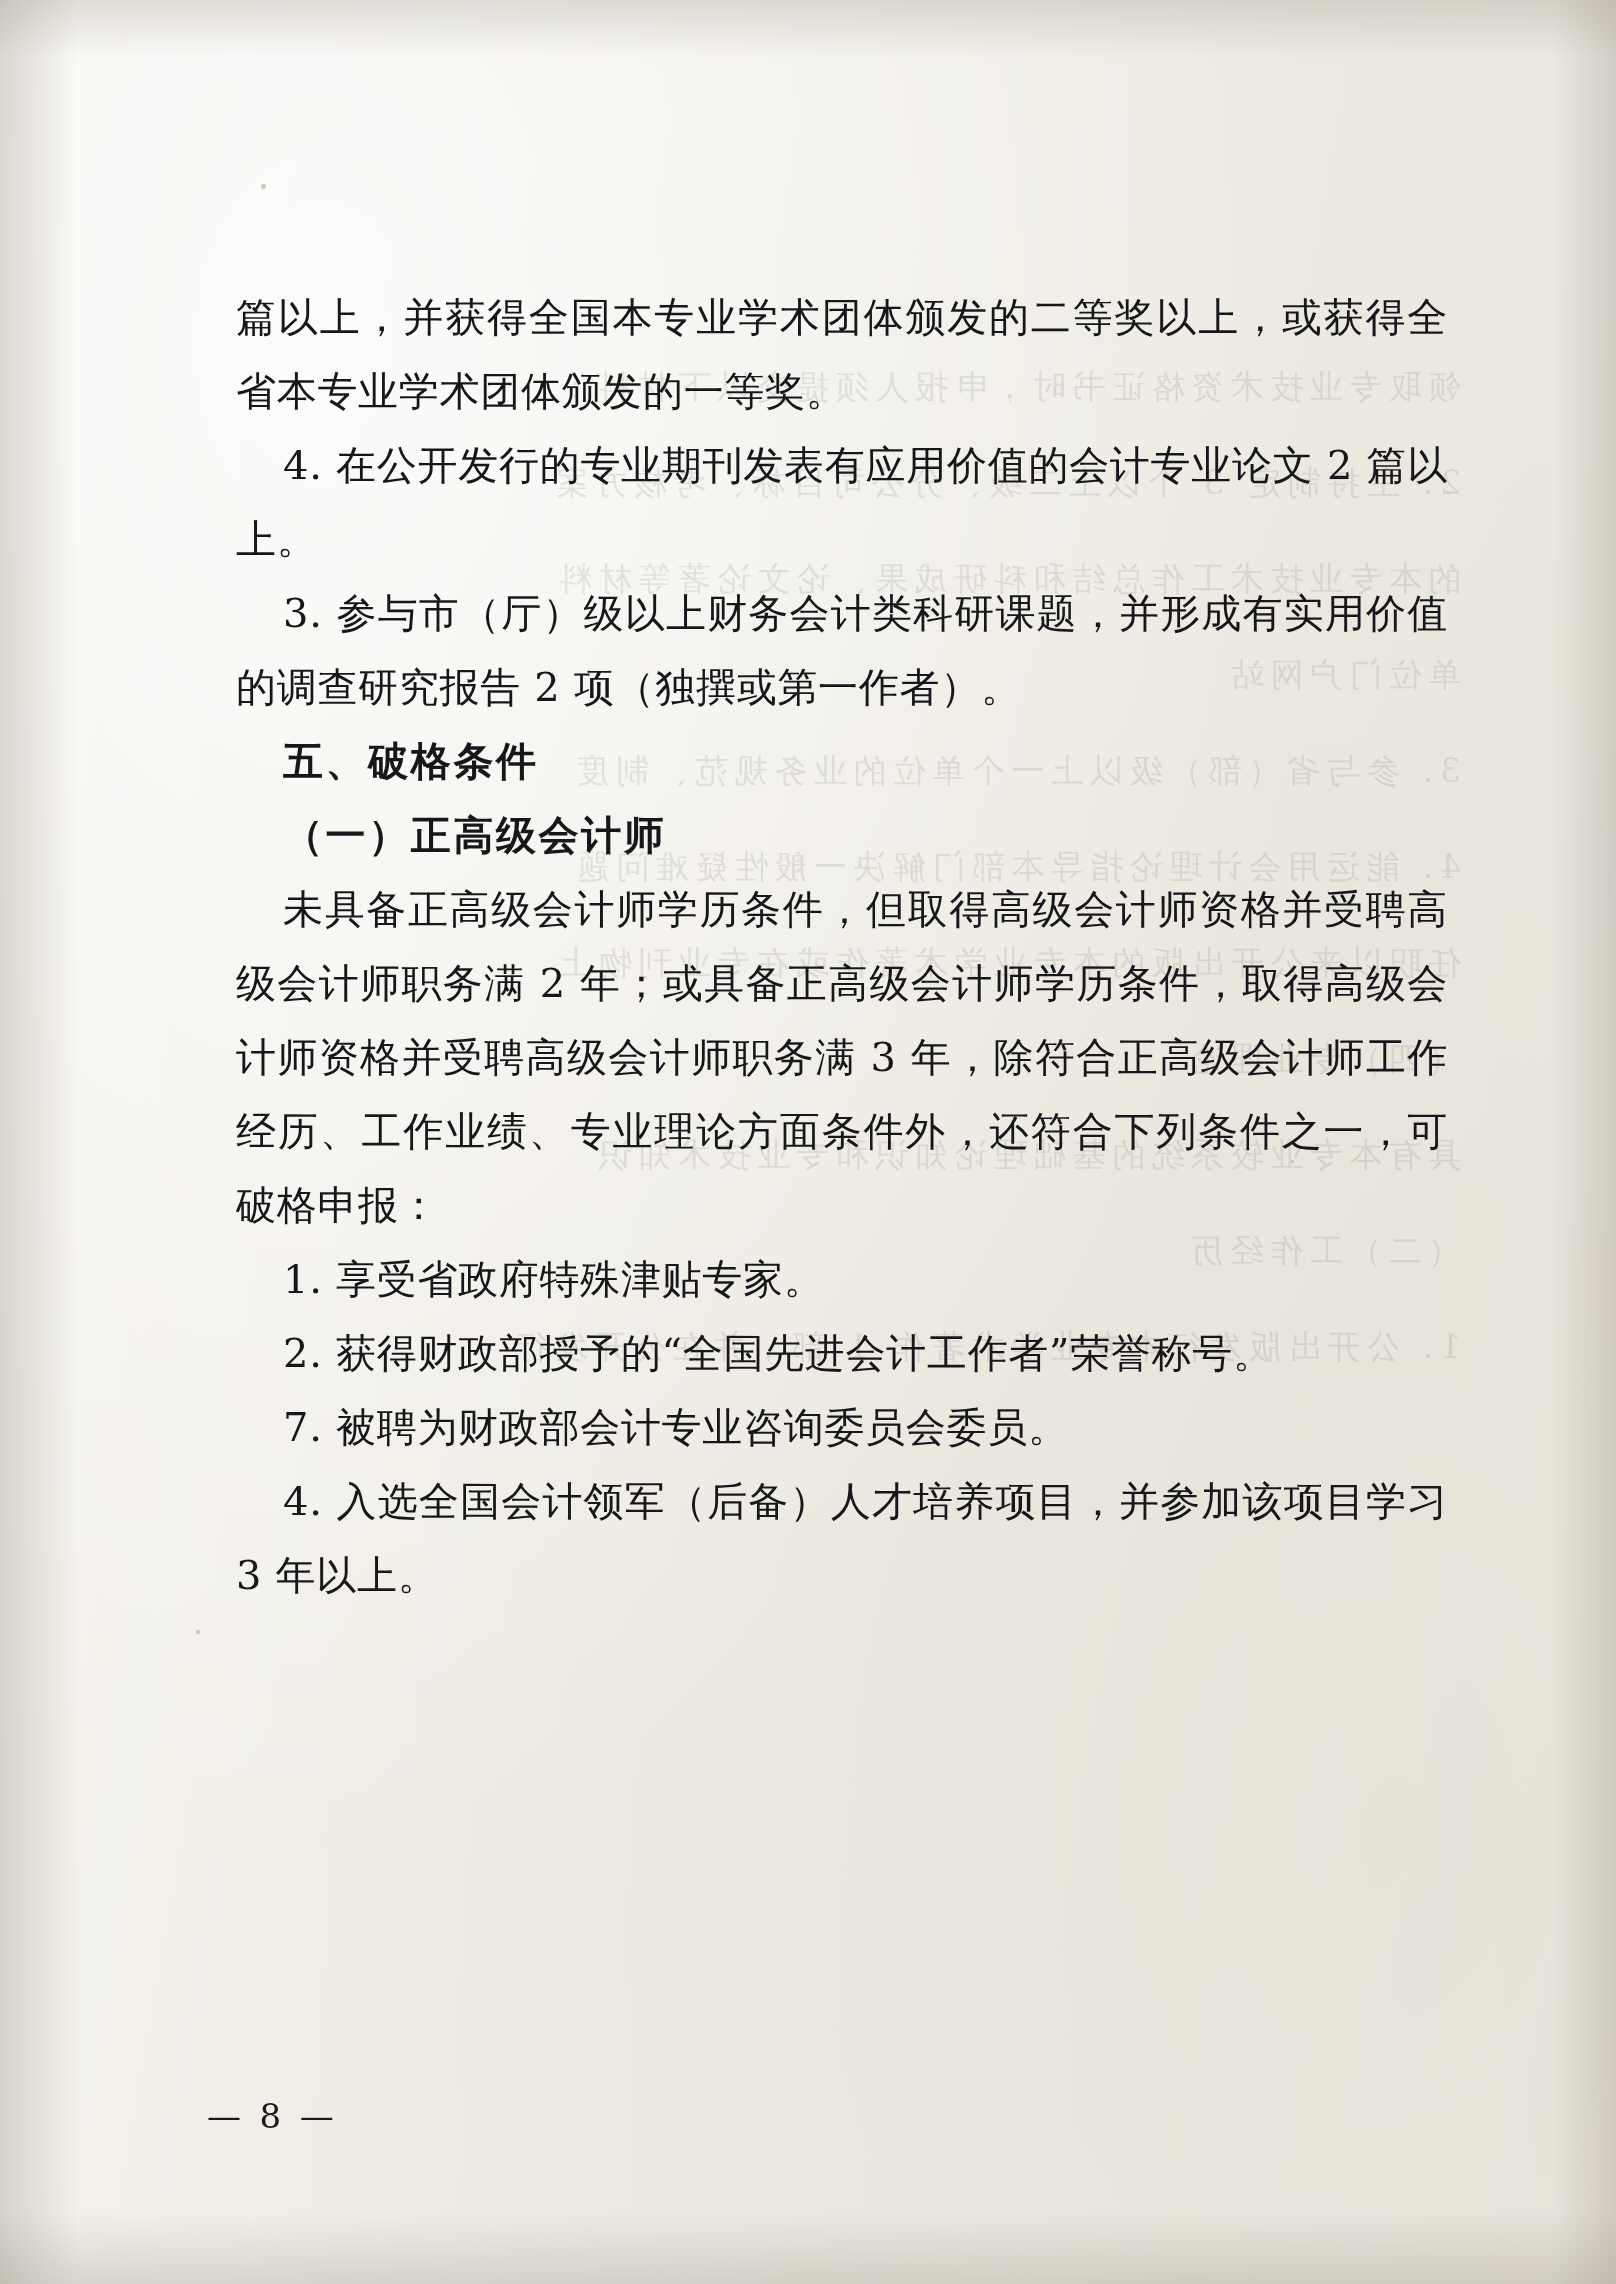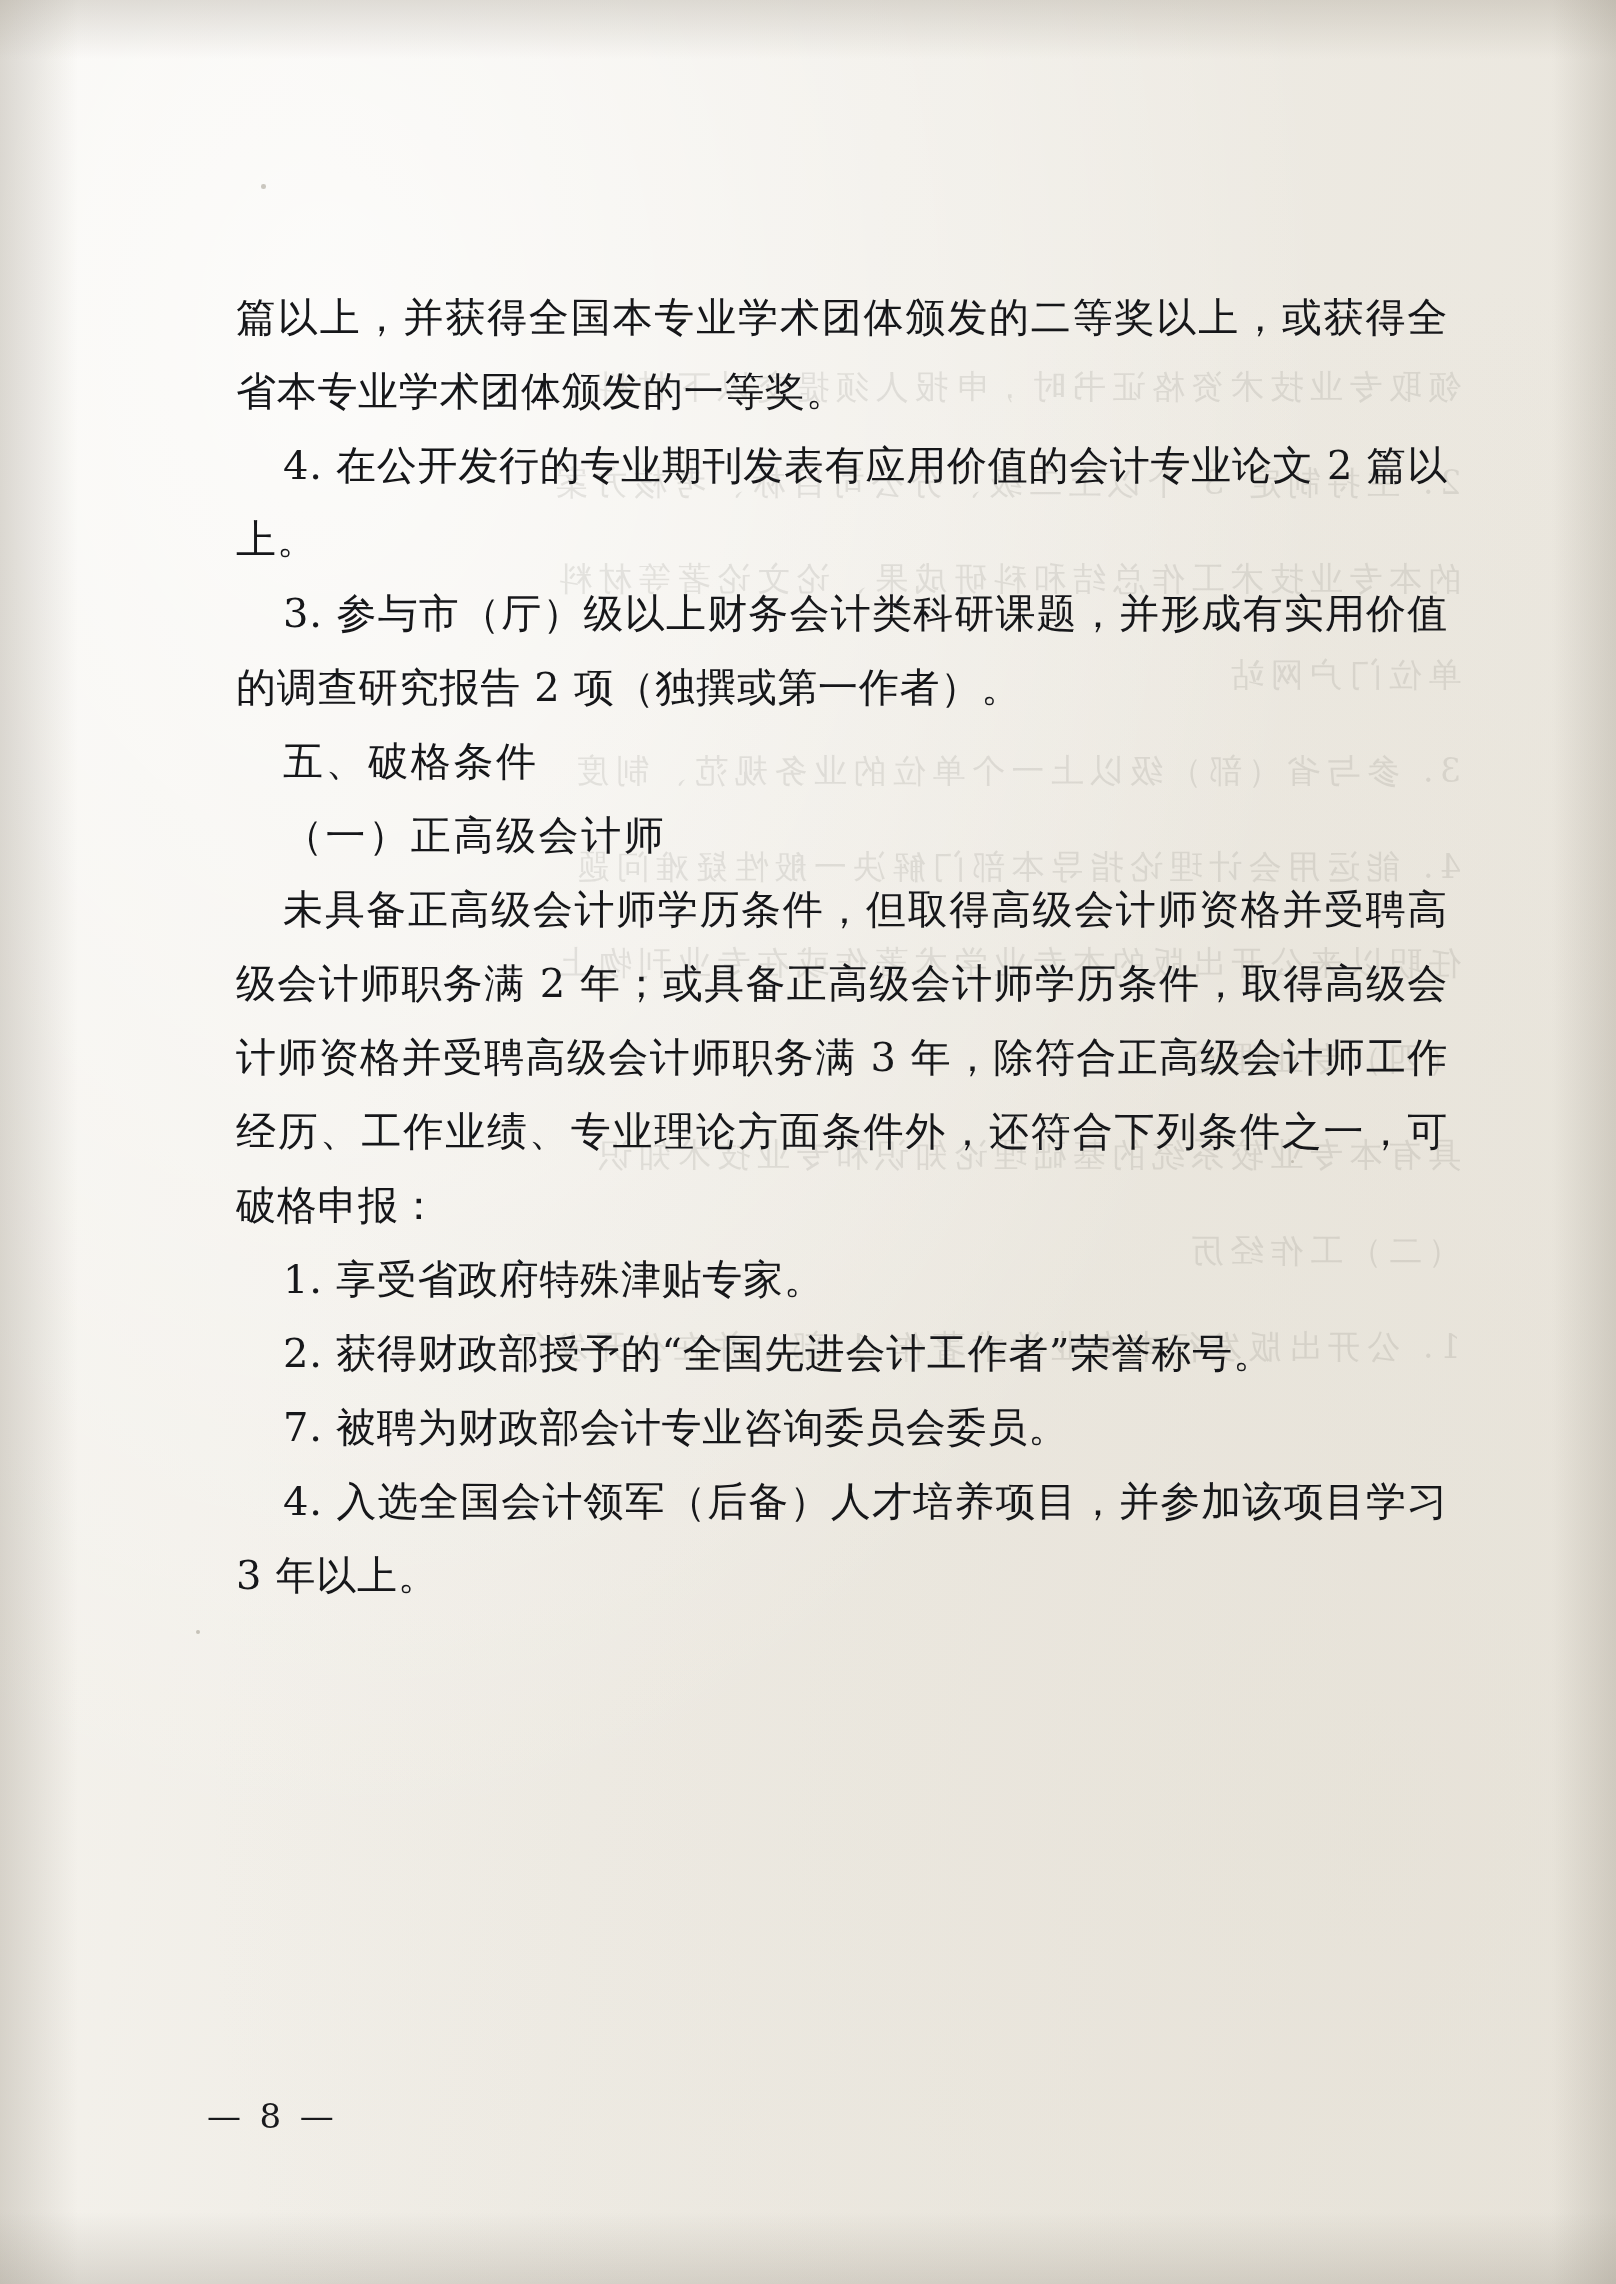--- a/index.html
+++ b/index.html
@@ -88,21 +88,21 @@
     font-size: 40px;
     line-height: 74px;
     letter-spacing: 0.7px;
     white-space: pre-wrap;
     text-align: justify;
   }
   p.indent {
     text-indent: 47px;
   }
   p.heading {
-    font-weight: 400;
+    font-weight: 700;
     text-indent: 47px;
     letter-spacing: 2.6px;
   }
   .blk {
     margin-bottom: 0;
   }
   .para {
     margin-bottom: 0px;
   }
   .footer {

